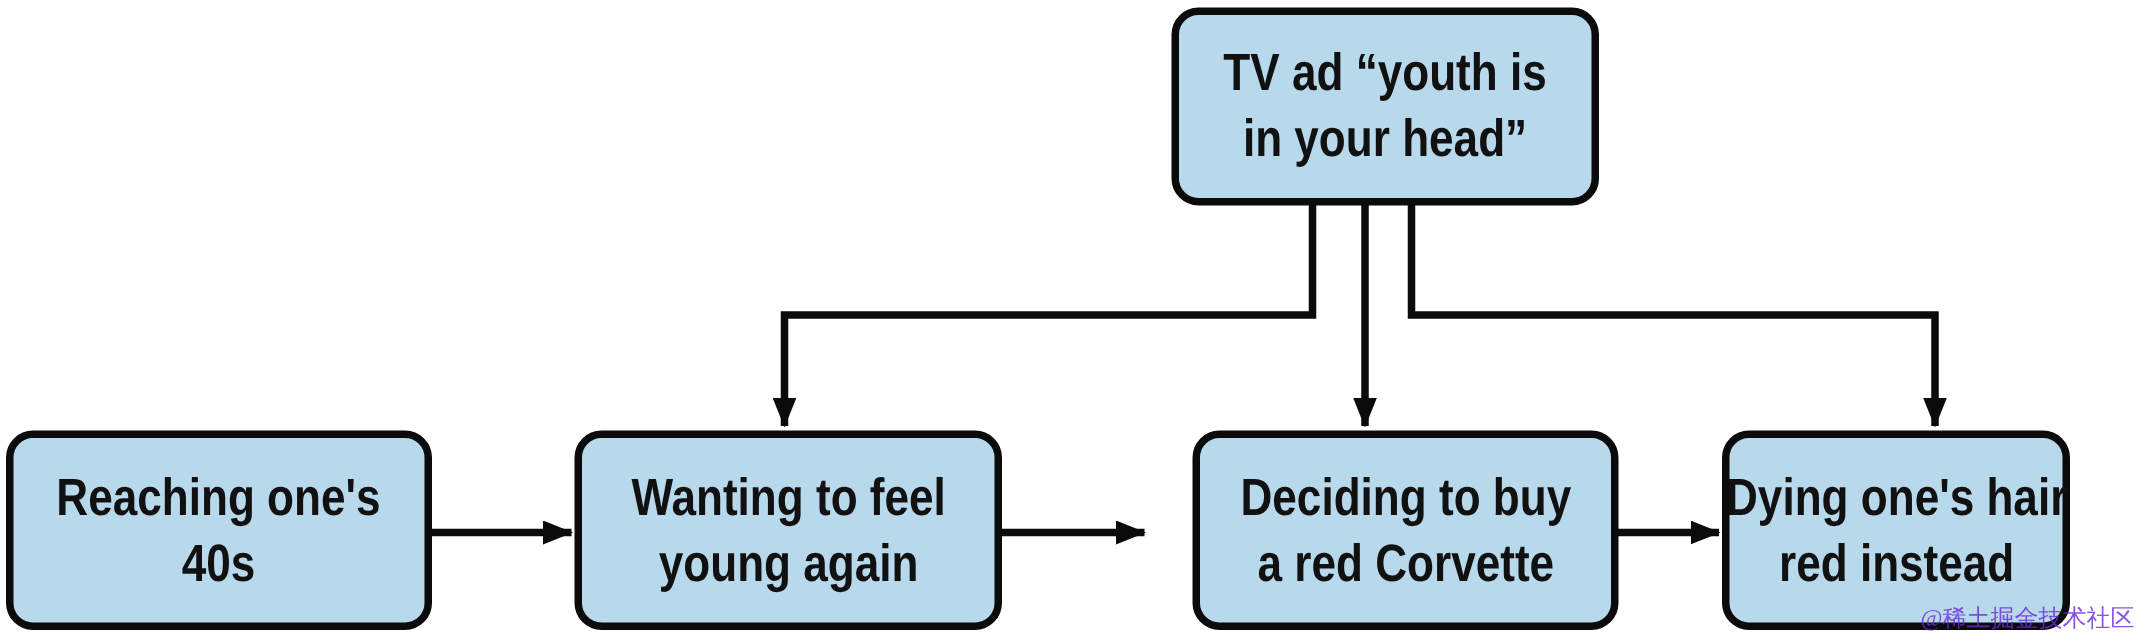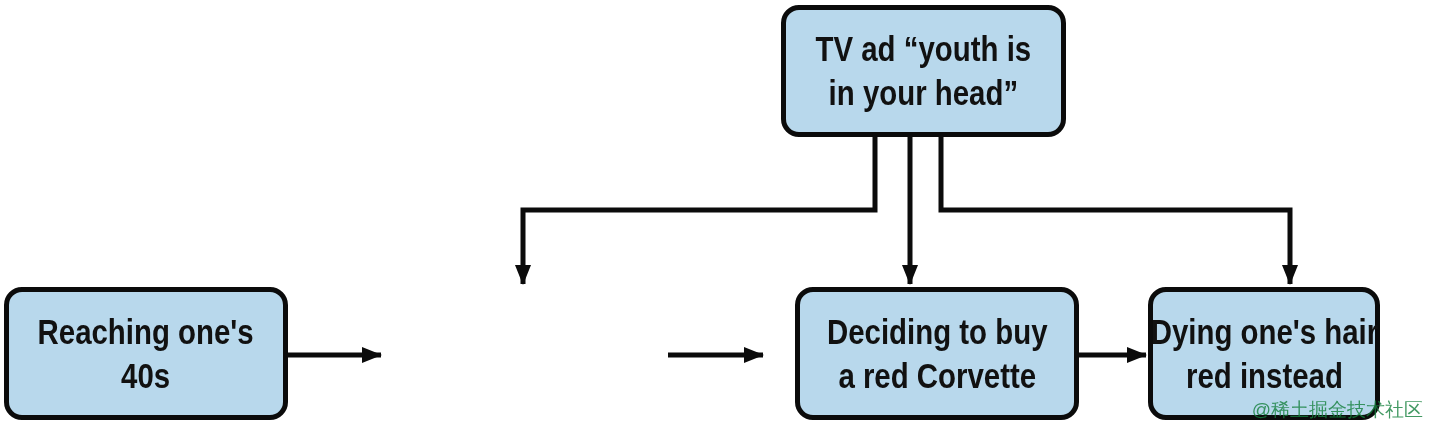--- a/index.html
+++ b/index.html
@@ -44,23 +44,23 @@
   }
   .node-tv-ad        { left: 781px;  top: 5px;   width: 285px; height: 132px; }
   .node-reaching-40s { left: 4px;    top: 287px; width: 284px; height: 133px; }
   .node-wanting      { left: 383px;  top: 287px; width: 285px; height: 133px; }
   .node-corvette     { left: 765px;  top: 287px; width: 284px; height: 133px; margin-left: 30px; }
   .node-dye-hair     { left: 1148px; top: 287px; width: 232px; height: 133px; }
   .watermark {
     position: absolute;
     right: 12px;
     bottom: 3px;
-    font-family: Liberation Sans, sans-serif;
-    font-size: 19px;
-    color: #15803d;
+    font-family: Liberation Serif, serif;
+    font-size: 16px;
+    color: #6d28d9;
     opacity: 0.8;
     z-index: 5;
   }
 </style>
 </head>
 <body>
 
 <div class="canvas">
 
   <svg class="edges-layer" width="1435" height="426" viewBox="0 0 1435 426" xmlns="http://www.w3.org/2000/svg">
@@ -80,20 +80,24 @@
   <div class="node node-tv-ad">
     <span class="label">TV ad “youth is
 in your head”</span>
   </div>
 
   <div class="node node-reaching-40s">
     <span class="label">Reaching one's
 40s</span>
   </div>
 
+  <div class="node node-wanting">
+    <span class="label">Wanting to feel
+young again</span>
+  </div>
 
   <div class="node node-corvette">
     <span class="label">Deciding to buy
 a red Corvette</span>
   </div>
 
   <div class="node node-dye-hair">
     <span class="label">Dying one's hair
 red instead</span>
   </div>

